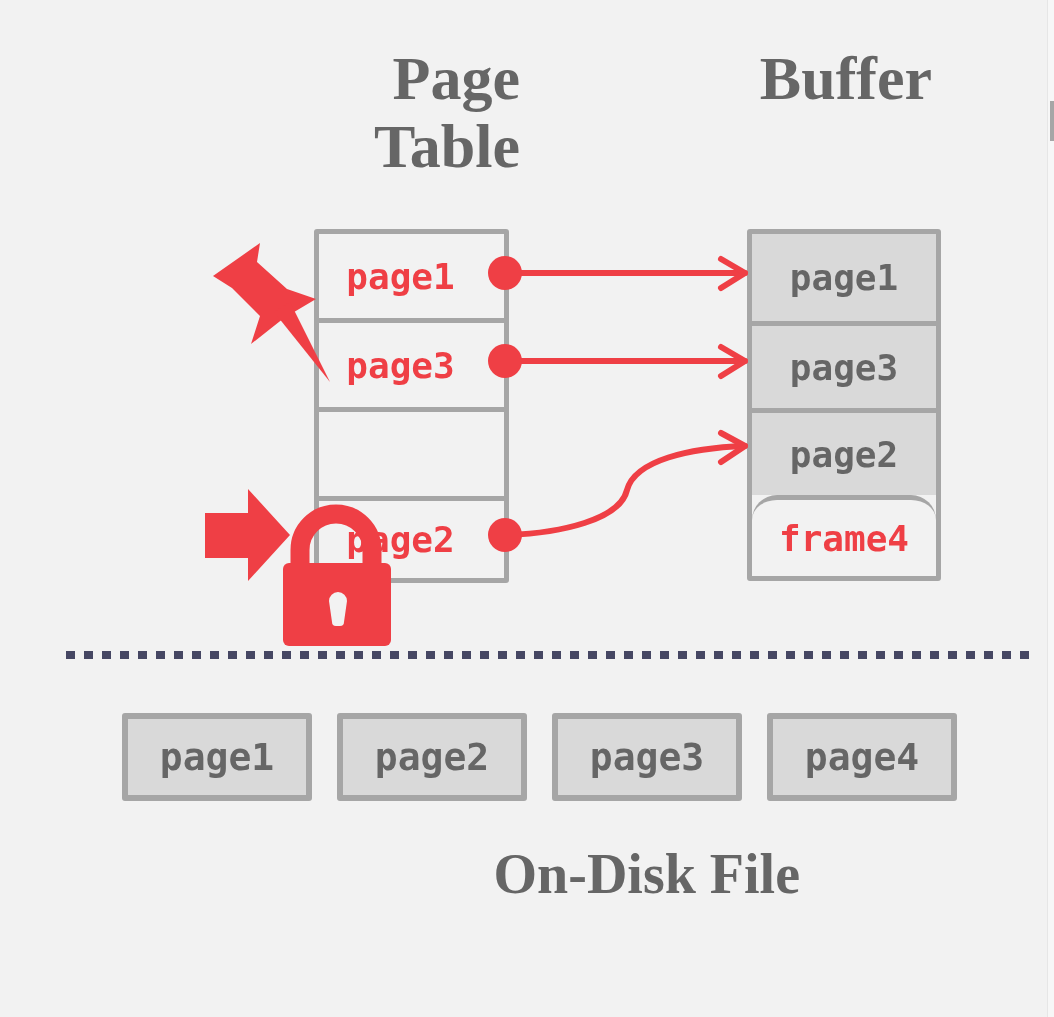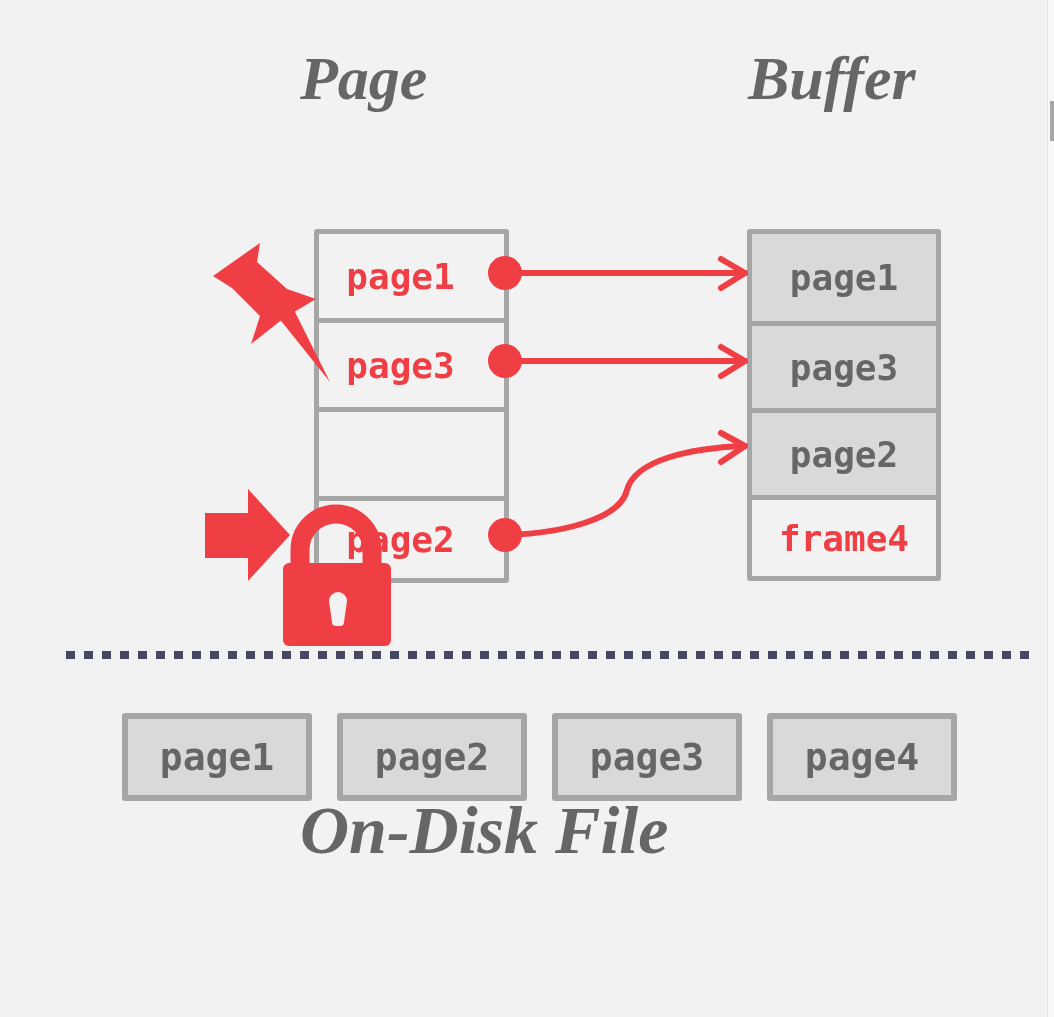--- a/index.html
+++ b/index.html
@@ -2,23 +2,23 @@
 <html><head>
 <meta charset="utf-8">
 <style>
   html, body { margin: 0; padding: 0; }
   body {
     width: 1054px; height: 1017px; overflow: hidden;
     background: #f2f2f2; position: relative;
     font-family: "Liberation Sans", sans-serif;
   }
   .title {
-    position: absolute; text-align: left;
+    position: absolute; text-align: right;
     font-family: "Liberation Serif", "DejaVu Serif", serif;
-    font-style: italic; font-weight: bold;
+    font-weight: bold;
     color: #666666; font-size: 62px; line-height: 68px;
   }
   .table-box {
     position: absolute; border: 5px solid #a6a6a6; border-radius: 3px;
     box-sizing: border-box;
   }
   .row {
     position: absolute; left: 0; right: 0; box-sizing: border-box;
     display: flex; align-items: center; justify-content: center;
     font-family: "DejaVu Sans Mono", "Liberation Mono", monospace;
@@ -42,22 +42,23 @@
   }
   .scrollbar-track { position: absolute; left: 1047px; top: 0; width: 7px; height: 1017px; background: #f7f7f7; border-left: 1px solid #e6e6e6; }
   .scrollbar-thumb { position: absolute; left: 1050px; top: 101px; width: 4px; height: 40px; background: #a6a6a6; }
   svg.overlay { position: absolute; left: 0; top: 0; }
 </style>
 </head>
 <body>
 
 <div class="title" style="left:300px; top:44px; width:220px;">
   <div>Page</div>
+  <div>Table</div>
 </div>
-<div class="title" style="left:748px; top:44px; width:250px;">
+<div class="title" style="left:682px; top:44px; width:250px;">
   <div>Buffer</div>
 </div>
 
 <div class="table-box" style="left:314px; top:229px; width:195px; height:354px;">
   <div class="row pt-row" style="top:0; height:84px;">
     <span style="margin-right:22px;">page1</span>
   </div>
   <div class="row pt-row sep" style="top:84px; height:89px;">
     <span style="margin-right:22px;">page3</span>
   </div>
@@ -72,21 +73,21 @@
 <div class="table-box" style="left:747px; top:229px; width:194px; height:352px;">
   <div class="row bp-row" style="top:0; height:87px;">
     <span>page1</span>
   </div>
   <div class="row bp-row sep" style="top:87px; height:87px;">
     <span>page3</span>
   </div>
   <div class="row bp-row sep" style="top:174px; height:87px;">
     <span>page2</span>
   </div>
-  <div class="row bp-row free sep" style="top:261px; height:81px;">
+  <div class="row bp-row free sep" style="top:261px; height:81px;border-radius:25px;">
     <span>frame4</span>
   </div>
 </div>
 
 <svg class="overlay" width="1054" height="1017">
   <g fill="none" stroke="#ef3f45" stroke-width="6" stroke-linecap="round" stroke-linejoin="round">
     <path d="M508 273 L745 273"></path>
     <path d="M721 259 L745 273 L721 288"></path>
     <path d="M508 361 L745 361"></path>
     <path d="M721 347 L745 361 L721 376"></path>
@@ -123,16 +124,16 @@
 <div class="disk-box" style="left:337px;">
   <span>page2</span>
 </div>
 <div class="disk-box" style="left:552px;">
   <span>page3</span>
 </div>
 <div class="disk-box" style="left:767px;align-items:center;">
   <span>page4</span>
 </div>
 
-<div class="title" style="left:300px; top:796px; width:500px; font-size:68px;">On-Disk File</div>
+<div class="title" style="left:300px; top:840px; width:500px; font-size:56px;">On-Disk File</div>
 
 <div class="scrollbar-track"></div>
 <div class="scrollbar-thumb"></div>
 
 </body></html>

